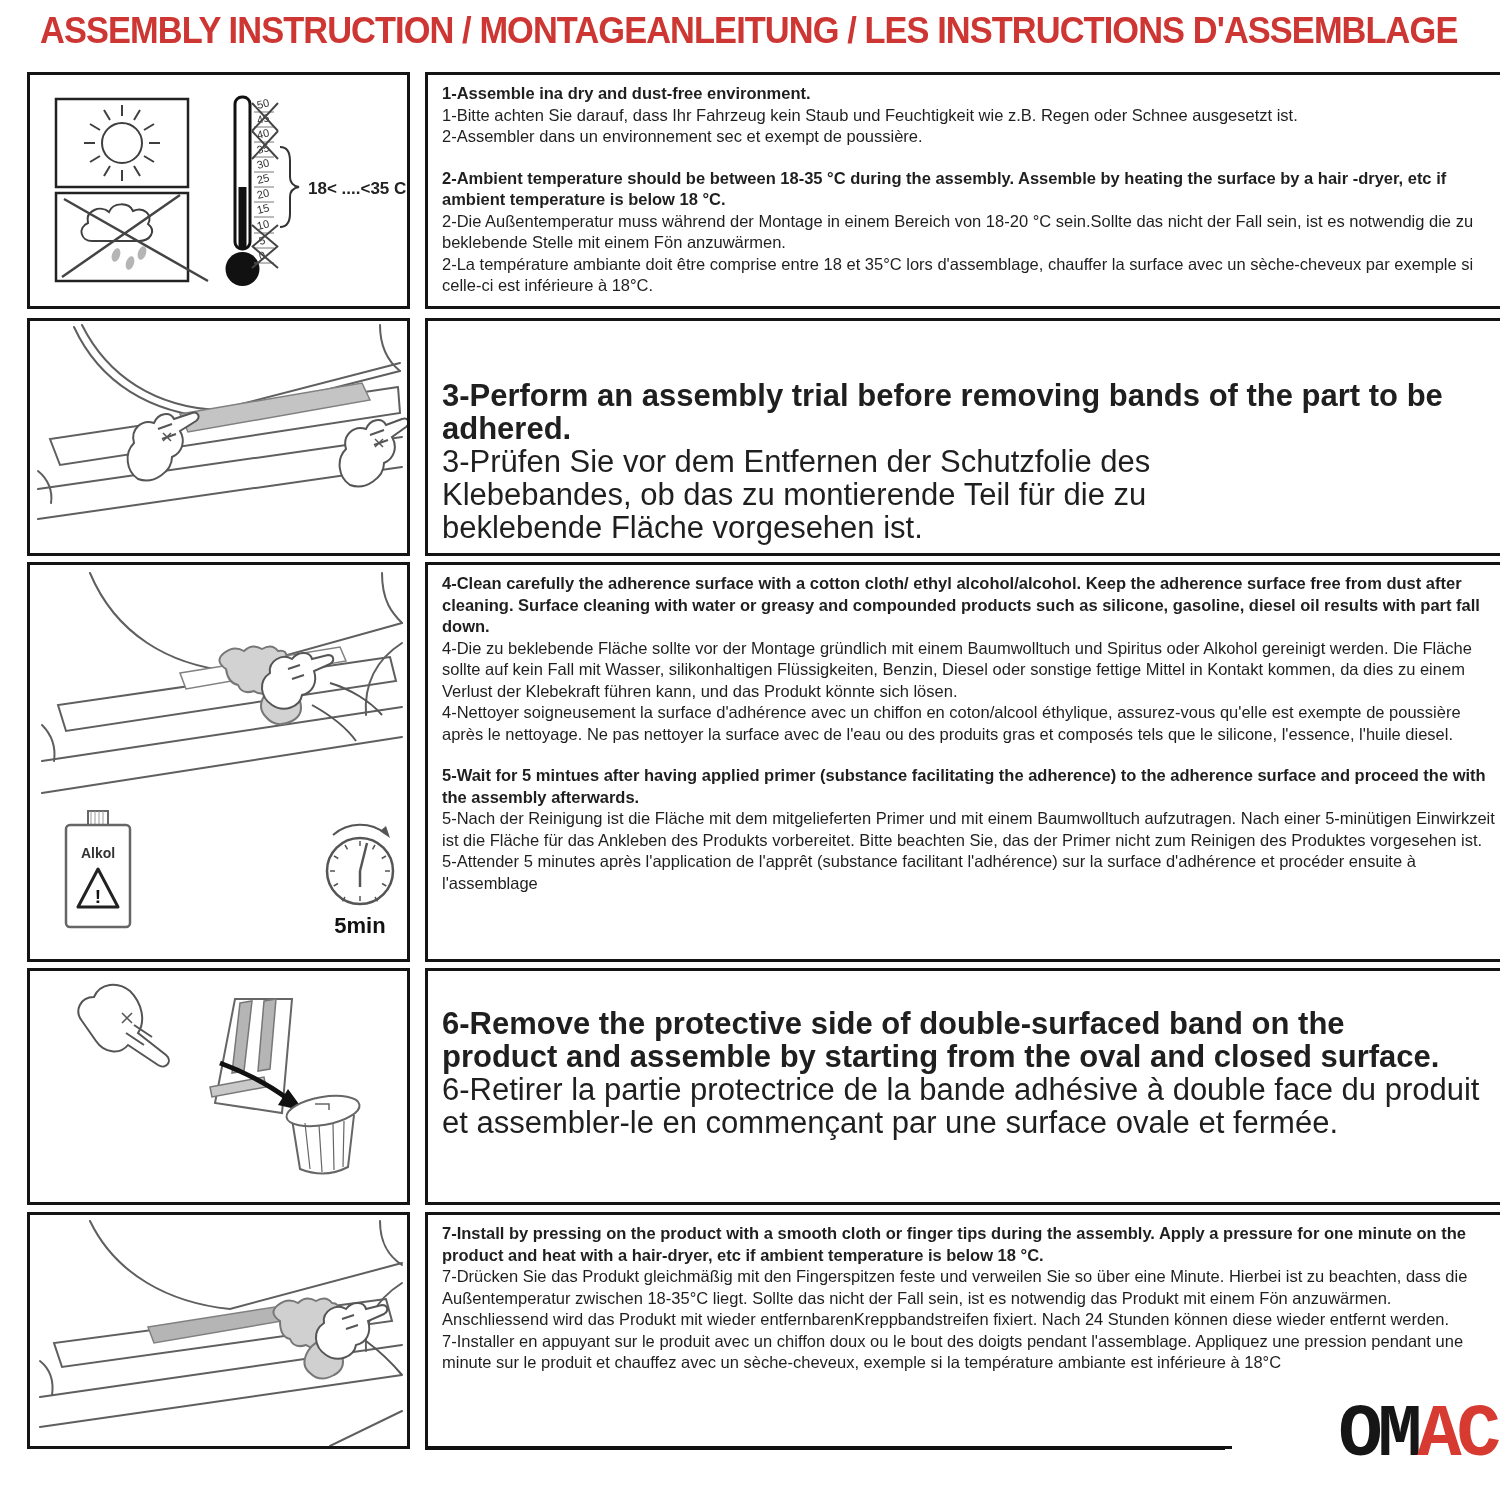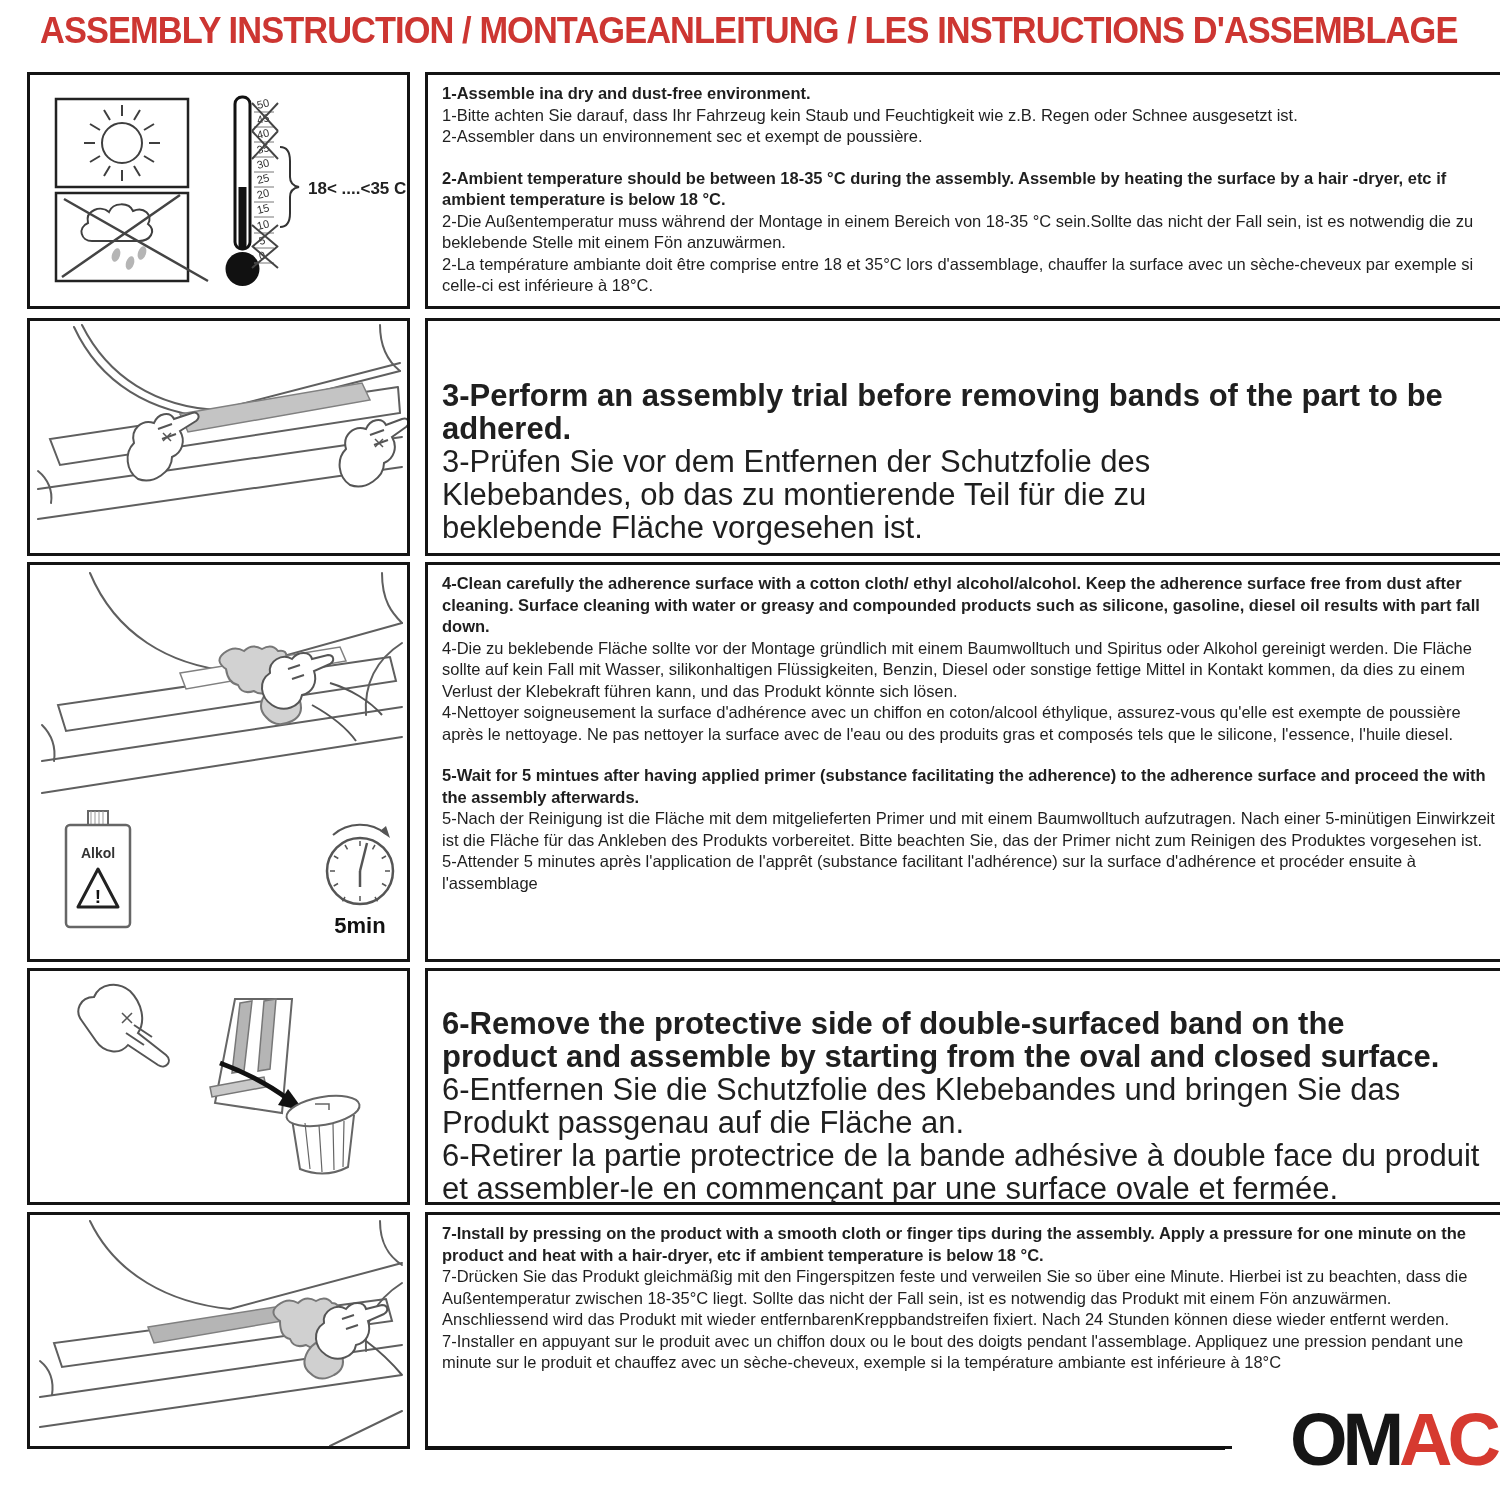--- a/index.html
+++ b/index.html
@@ -19,22 +19,22 @@
   .b{font-weight:bold}
   .s p{font-size:16.5px;line-height:21.5px}
   .l p{font-size:31px;line-height:33px}
   #t2{padding-top:58px}
   #t4{padding-top:36px}
   #t2 .de{max-width:845px}
   #t4 .en{max-width:1000px}
   .gap{height:20px}
   .rule{position:absolute;left:425px;top:1446px;width:800px;height:4px;background:#111}
   .logo{position:absolute;left:1232px;top:1398px;width:268px;height:84px;background:#fff;
-        display:flex;align-items:center;justify-content:flex-end;
-        font-family:Liberation Sans, sans-serif;font-weight:800;font-size:74px;letter-spacing:-5px;line-height:1}
+        display:flex;justify-content:flex-end;
+        font-family:Liberation Mono, monospace;font-weight:800;font-size:74px;letter-spacing:-5px;line-height:1}
   .logo .blk{color:#161616}
   .logo .red{color:#d63a30;margin-right:4px}
   svg{display:block}
   svg text{font-family:"Liberation Sans",sans-serif}
 </style>
 </head>
 <body>
 
 <div class="title">ASSEMBLY INSTRUCTION / MONTAGEANLEITUNG / LES INSTRUCTIONS D'ASSEMBLAGE</div>
 
@@ -81,21 +81,21 @@
       <text x="278" y="119" font-size="17" font-weight="600" fill="#222">18&lt; ....&lt;35 C</text>
     </g>
   </svg>
 </div>
 <div class="box txt s" id="t1">
   <p class="b">1-Assemble ina dry and dust-free environment.</p>
   <p>1-Bitte achten Sie darauf, dass Ihr Fahrzeug kein Staub und Feuchtigkeit wie z.B. Regen oder Schnee ausgesetzt ist.</p>
   <p>2-Assembler dans un environnement sec et exempt de poussière.</p>
   <div class="gap"></div>
   <p class="b">2-Ambient temperature should be between 18-35 °C  during the assembly. Assemble by heating the surface by a hair -dryer, etc if ambient temperature is below 18 °C.</p>
-  <p>2-Die Außentemperatur muss während der Montage in einem Bereich von 18-35 °C  sein.Sollte das nicht der Fall sein, ist es notwendig die zu beklebende Stelle mit einem Fön anzuwärmen.</p>
+  <p>2-Die Außentemperatur muss während der Montage in einem Bereich von 18-20 °C  sein.Sollte das nicht der Fall sein, ist es notwendig die zu beklebende Stelle mit einem Fön anzuwärmen.</p>
   <p>2-La température ambiante doit être comprise entre 18 et 35°C lors d'assemblage, chauffer la surface avec un sèche-cheveux par exemple si celle-ci est inférieure à 18°C.</p>
 </div>
 
 <div class="box ill" id="i2">
   <svg width="377" height="232" viewBox="0 0 377 232">
     <g stroke="#5f5f5f" stroke-width="2" fill="none" stroke-linecap="round">
       <path d="M44,6 C70,62 120,92 186,97 L370,50"></path>
       <path d="M52,4 C78,56 126,86 188,89 L370,42"></path>
       <path d="M350,4 C350,28 360,42 370,50"></path>
       <path d="M368,66 L370,92 L30,144 L20,118 L368,66"></path>
@@ -183,21 +183,20 @@
     <g fill="#fff" stroke="#666" stroke-width="2">
       <path d="M262,148 L270,198 Q295,208 318,196 L324,144"></path>
       <ellipse cx="293" cy="140" rx="37" ry="14" transform="rotate(-10 293 140)"></ellipse>
       <path d="M285,133 h14 v6" fill="none" stroke-width="1.5"></path>
       <path d="M275,152 L280,198 M289,154 L292,201 M303,153 L304,199 M314,150 L313,196" stroke-width="1.2"></path>
     </g>
   </svg>
 </div>
 <div class="box txt l" id="t4">
   <p class="b en">6-Remove the protective side of double-surfaced band on the product and assemble by starting from the oval and closed surface.</p>
-  <p>6-Entfernen Sie die Schutzfolie des Klebebandes und bringen Sie das Produkt passgenau auf die Fläche an.</p>
   <p>6-Retirer la partie protectrice de la bande adhésive à double face du produit et assembler-le en commençant par une surface ovale et fermée.</p>
 </div>
 
 <div class="box ill" id="i5">
   <svg width="377" height="231" viewBox="0 0 377 231">
     <g stroke="#5f5f5f" stroke-width="2" fill="none" stroke-linecap="round">
       <path d="M60,6 C86,60 140,88 200,94 L372,48"></path>
       <path d="M350,6 C350,30 360,42 372,50"></path>
       <path d="M372,68 C344,86 334,108 336,136"></path>
       <path d="M356,84 L362,106 L32,152 L24,128 L356,84"></path>

